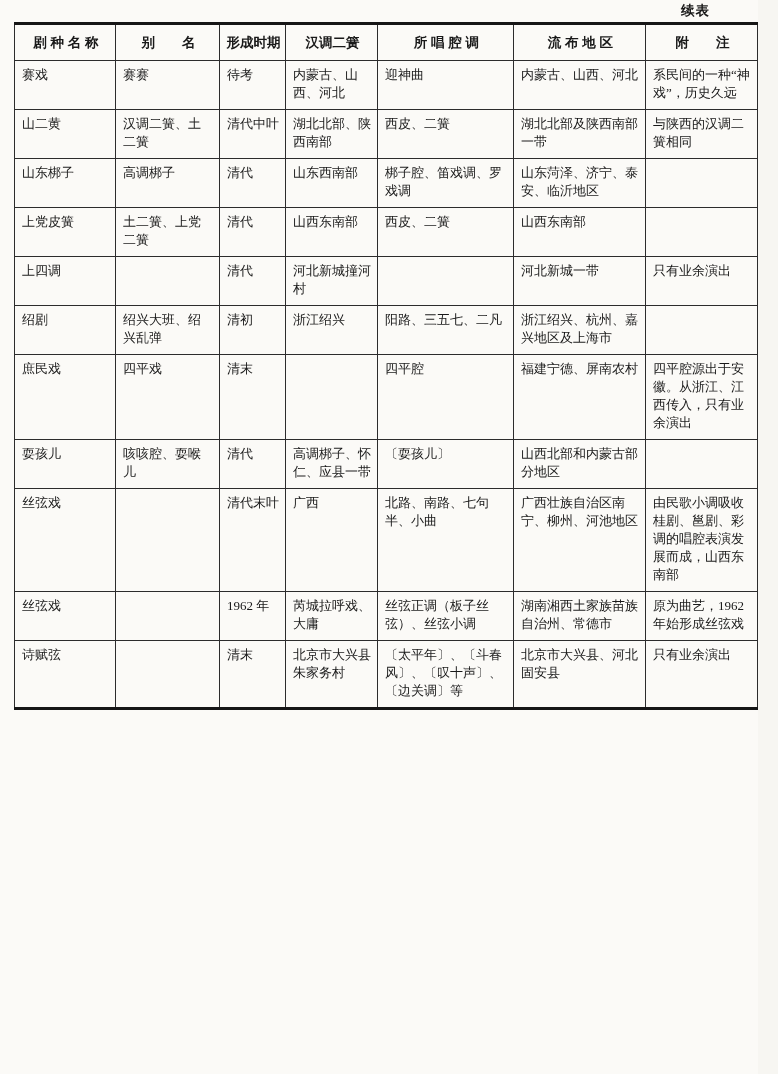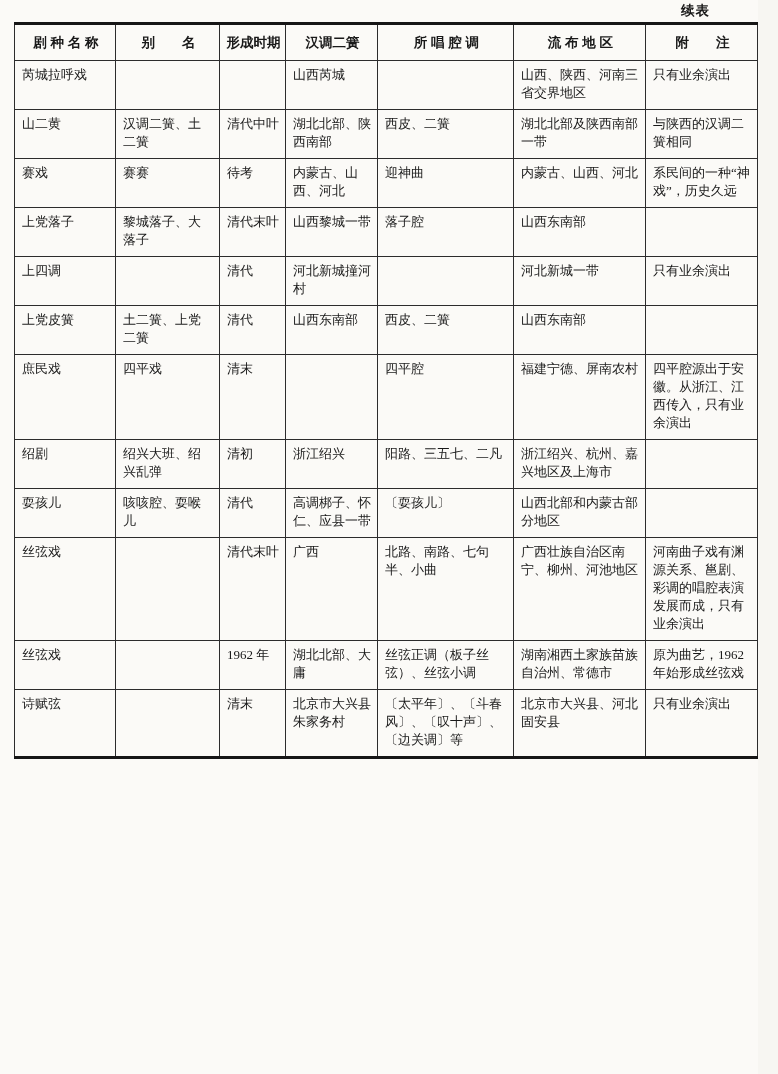--- a/index.html
+++ b/index.html
@@ -87,114 +87,105 @@
         <th>别　　名</th>
         <th>形成时期</th>
         <th>汉调二簧</th>
         <th>所 唱 腔 调</th>
         <th>流 布 地 区</th>
         <th>附　　注</th>
       </tr>
     </thead>
     <tbody>
         <tr>
-    <td>芮城拉呼戏</td>
-    <td></td>
-    <td></td>
-    <td>山西芮城</td>
-    <td></td>
-    <td>山西、陕西、河南三省交界地区</td>
-    <td>只有业余演出</td>
+    <td>赛戏</td>
+    <td>赛赛</td>
+    <td>待考</td>
+    <td>内蒙古、山西、河北</td>
+    <td>迎神曲</td>
+    <td>内蒙古、山西、河北</td>
+    <td>系民间的一种“神戏”，历史久远</td>
   </tr>
         <tr>
     <td>山二黄</td>
     <td>汉调二簧、土二簧</td>
     <td>清代中叶</td>
     <td>湖北北部、陕西南部</td>
     <td>西皮、二簧</td>
     <td>湖北北部及陕西南部一带</td>
     <td>与陕西的汉调二簧相同</td>
   </tr>
         <tr>
-    <td>赛戏</td>
-    <td>赛赛</td>
-    <td>待考</td>
-    <td>内蒙古、山西、河北</td>
-    <td>迎神曲</td>
-    <td>内蒙古、山西、河北</td>
-    <td>系民间的一种“神戏”，历史久远</td>
-  </tr>
-        <tr>
-    <td>上党落子</td>
-    <td>黎城落子、大落子</td>
-    <td>清代末叶</td>
-    <td>山西黎城一带</td>
-    <td>落子腔</td>
-    <td>山西东南部</td>
-    <td></td>
-  </tr>
-        <tr>
-    <td>上四调</td>
-    <td></td>
-    <td>清代</td>
-    <td>河北新城撞河村</td>
-    <td></td>
-    <td>河北新城一带</td>
-    <td>只有业余演出</td>
+    <td>山东梆子</td>
+    <td>高调梆子</td>
+    <td>清代</td>
+    <td>山东西南部</td>
+    <td>梆子腔、笛戏调、罗戏调</td>
+    <td>山东菏泽、济宁、泰安、临沂地区</td>
+    <td></td>
   </tr>
         <tr>
     <td>上党皮簧</td>
     <td>土二簧、上党二簧</td>
     <td>清代</td>
     <td>山西东南部</td>
     <td>西皮、二簧</td>
     <td>山西东南部</td>
     <td></td>
   </tr>
         <tr>
-    <td>庶民戏</td>
-    <td>四平戏</td>
-    <td>清末</td>
-    <td></td>
-    <td>四平腔</td>
-    <td>福建宁德、屏南农村</td>
-    <td>四平腔源出于安徽。从浙江、江西传入，只有业余演出</td>
+    <td>上四调</td>
+    <td></td>
+    <td>清代</td>
+    <td>河北新城撞河村</td>
+    <td></td>
+    <td>河北新城一带</td>
+    <td>只有业余演出</td>
   </tr>
         <tr>
     <td>绍剧</td>
     <td>绍兴大班、绍兴乱弹</td>
     <td>清初</td>
     <td>浙江绍兴</td>
     <td>阳路、三五七、二凡</td>
     <td>浙江绍兴、杭州、嘉兴地区及上海市</td>
     <td></td>
   </tr>
         <tr>
+    <td>庶民戏</td>
+    <td>四平戏</td>
+    <td>清末</td>
+    <td></td>
+    <td>四平腔</td>
+    <td>福建宁德、屏南农村</td>
+    <td>四平腔源出于安徽。从浙江、江西传入，只有业余演出</td>
+  </tr>
+        <tr>
     <td>耍孩儿</td>
     <td>咳咳腔、耍喉儿</td>
     <td>清代</td>
     <td>高调梆子、怀仁、应县一带</td>
     <td>〔耍孩儿〕</td>
     <td>山西北部和内蒙古部分地区</td>
     <td></td>
   </tr>
         <tr>
     <td>丝弦戏</td>
     <td></td>
     <td>清代末叶</td>
     <td>广西</td>
     <td>北路、南路、七句半、小曲</td>
     <td>广西壮族自治区南宁、柳州、河池地区</td>
-    <td>河南曲子戏有渊源关系、邕剧、彩调的唱腔表演发展而成，只有业余演出</td>
+    <td>由民歌小调吸收桂剧、邕剧、彩调的唱腔表演发展而成，山西东南部</td>
   </tr>
         <tr>
     <td>丝弦戏</td>
     <td></td>
     <td>1962 年</td>
-    <td>湖北北部、大庸</td>
+    <td>芮城拉呼戏、大庸</td>
     <td>丝弦正调（板子丝弦）、丝弦小调</td>
     <td>湖南湘西土家族苗族自治州、常德市</td>
     <td>原为曲艺，1962 年始形成丝弦戏</td>
   </tr>
         <tr>
     <td>诗赋弦</td>
     <td></td>
     <td>清末</td>
     <td>北京市大兴县朱家务村</td>
     <td>〔太平年〕、〔斗春风〕、〔叹十声〕、〔边关调〕等</td>

